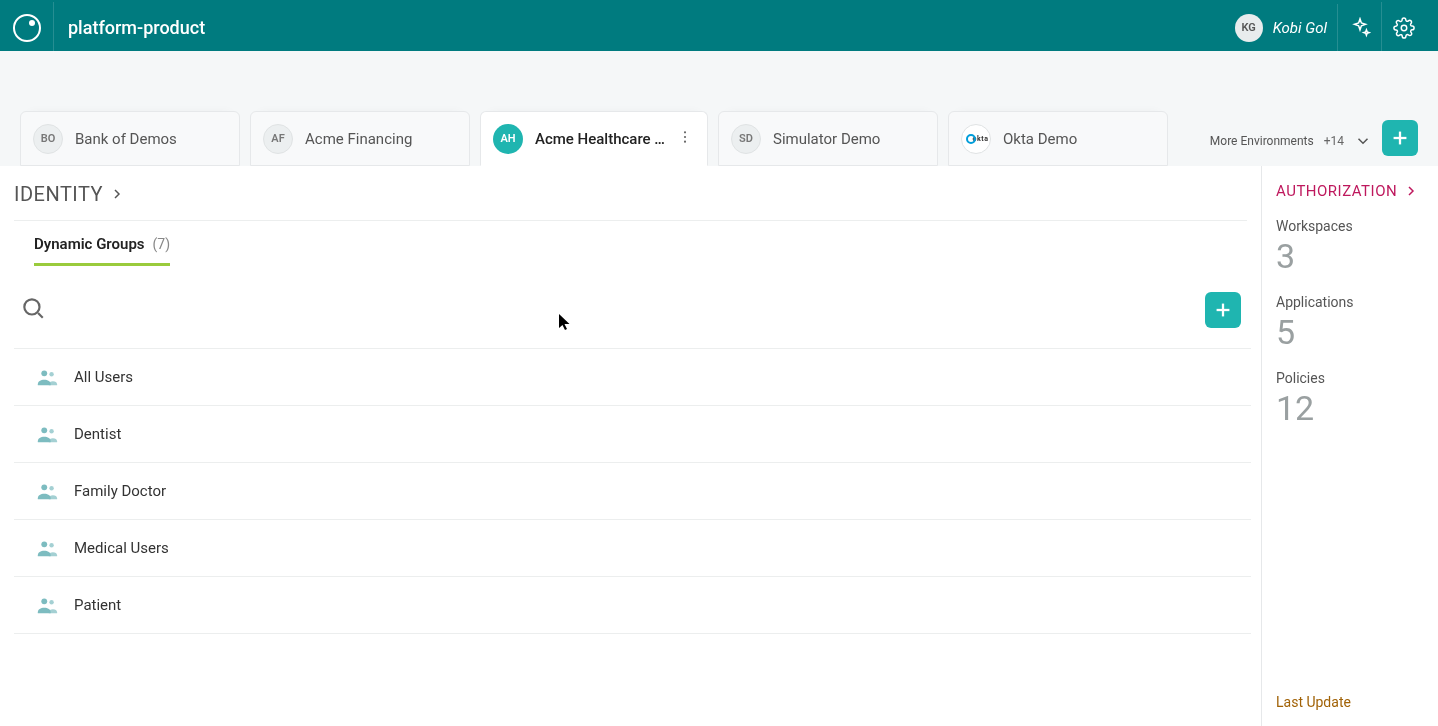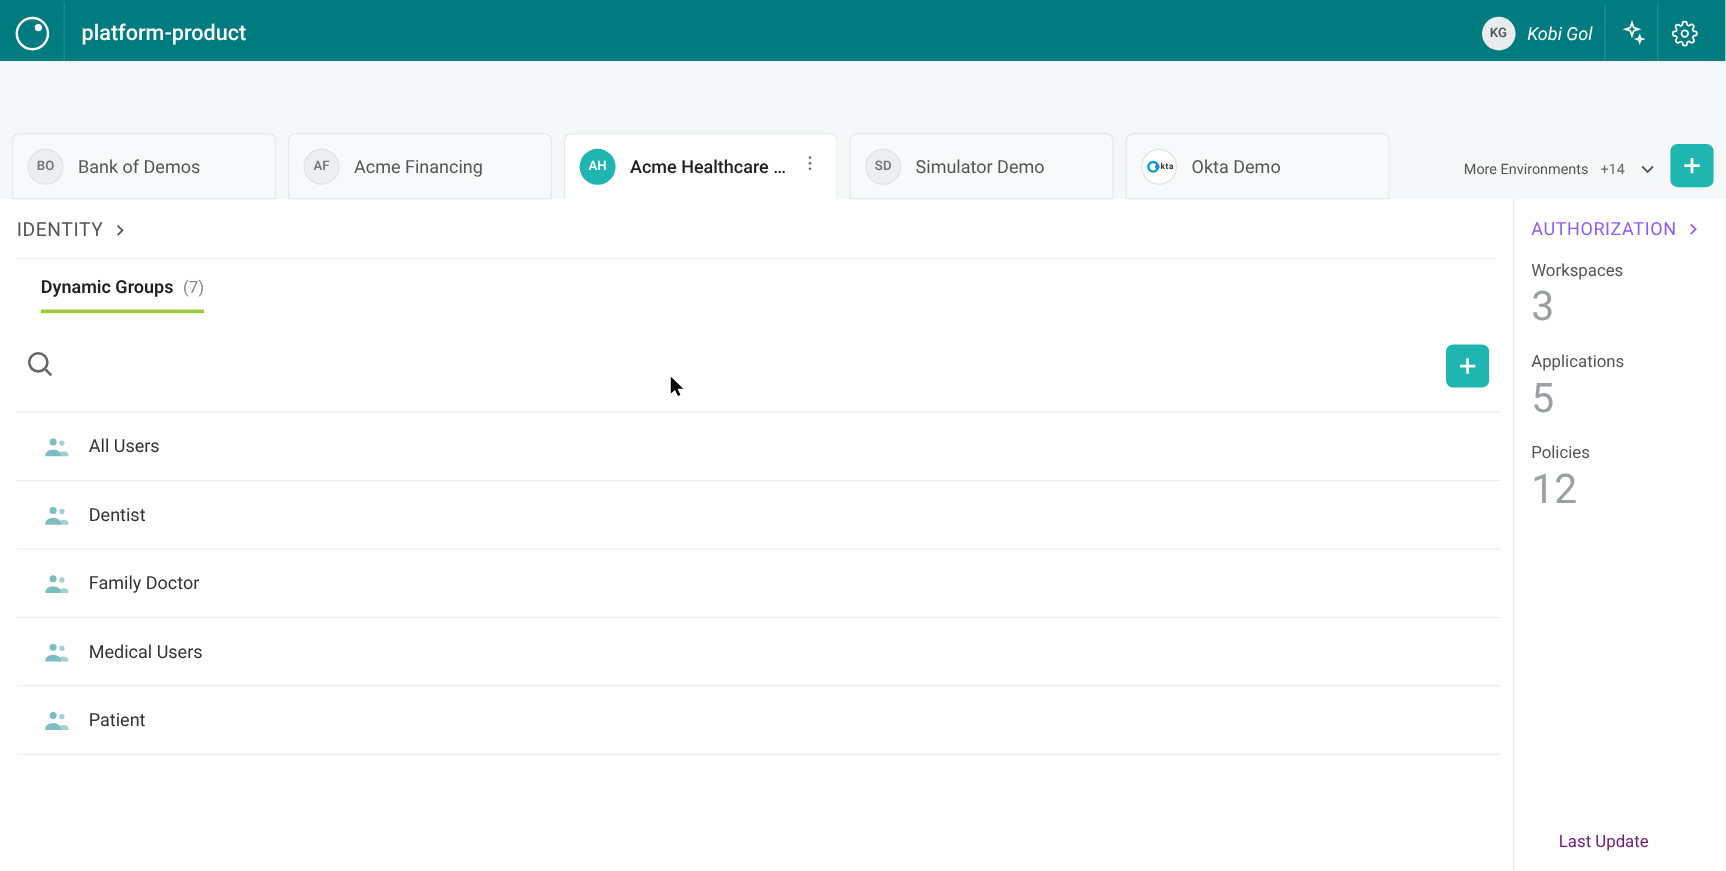--- a/index.html
+++ b/index.html
@@ -60,21 +60,21 @@
   .user-name { font-size:15px; color:#fff;font-style:italic;}
   .hdr-btn {
     width:44px;height:51px;display:flex;align-items:center;justify-content:center;
     color:#fff; cursor:pointer;
     border-right:1px solid rgba(255,255,255,0.15);
   }
   .hdr-btn:last-child { border-right:none;}
 
   
   .env-bar {
-    padding: 0 10px;
+    padding: 0 20px;
     height: 115px;
     display:flex; align-items:flex-end;
     gap:10px;
     background:#f5f7f8;
   }
   .env-tab {
     flex: 0 0 220px;
     height: 55px;
     border-radius: 6px 6px 0 0;
     background:#f8f9fa;
@@ -131,21 +131,21 @@
   }
   .main-panel {
     flex:1;
     padding: 16px 14px 0 14px;
     border-right:1px solid #e6e8ea;
     display:flex; flex-direction:column;
     min-width:0;
   }
   .breadcrumb {
     display:flex; align-items:center; gap:6px;
-    color:#555; letter-spacing:0.5px; font-size:16px;
+    color:#555; letter-spacing:0.5px; font-size:20px;
     padding-bottom: 14px;
     border-bottom:1px solid #eceeee;
     cursor:pointer;
   }
   .tab-row {
     display:flex; gap:28px;
     padding: 14px 20px 0 20px;
   }
   .tab-item {
     padding-bottom:10px;
@@ -187,28 +187,28 @@
   }
 
   
   .side-panel {
     width:176px;
     padding:16px 14px;
     display:flex;flex-direction:column;
   }
   .side-head {
     display:flex;align-items:center;gap:6px;
-    color:#8b5cf6;letter-spacing:0.5px;font-size:15px;
+    color:#be185d;letter-spacing:0.5px;font-size:15px;
     cursor:pointer;
     margin-bottom:18px;
   }
   .stat-label { font-size:14px;color:#555;margin-bottom:2px;}
   .stat-value { font-size:34px;color:#9aa0a1;font-weight:400;margin-bottom:18px;}
   .side-footer {
-    margin-top:auto; font-size:14px;color:#701a75;margin-left:23px;
+    margin-top:auto; font-size:14px;color:#a16207;
   }
 
   
   .fake-cursor {
     position:absolute;
     left:558px; top:313px;
     pointer-events:none;
   }
 </style>
 </head>

